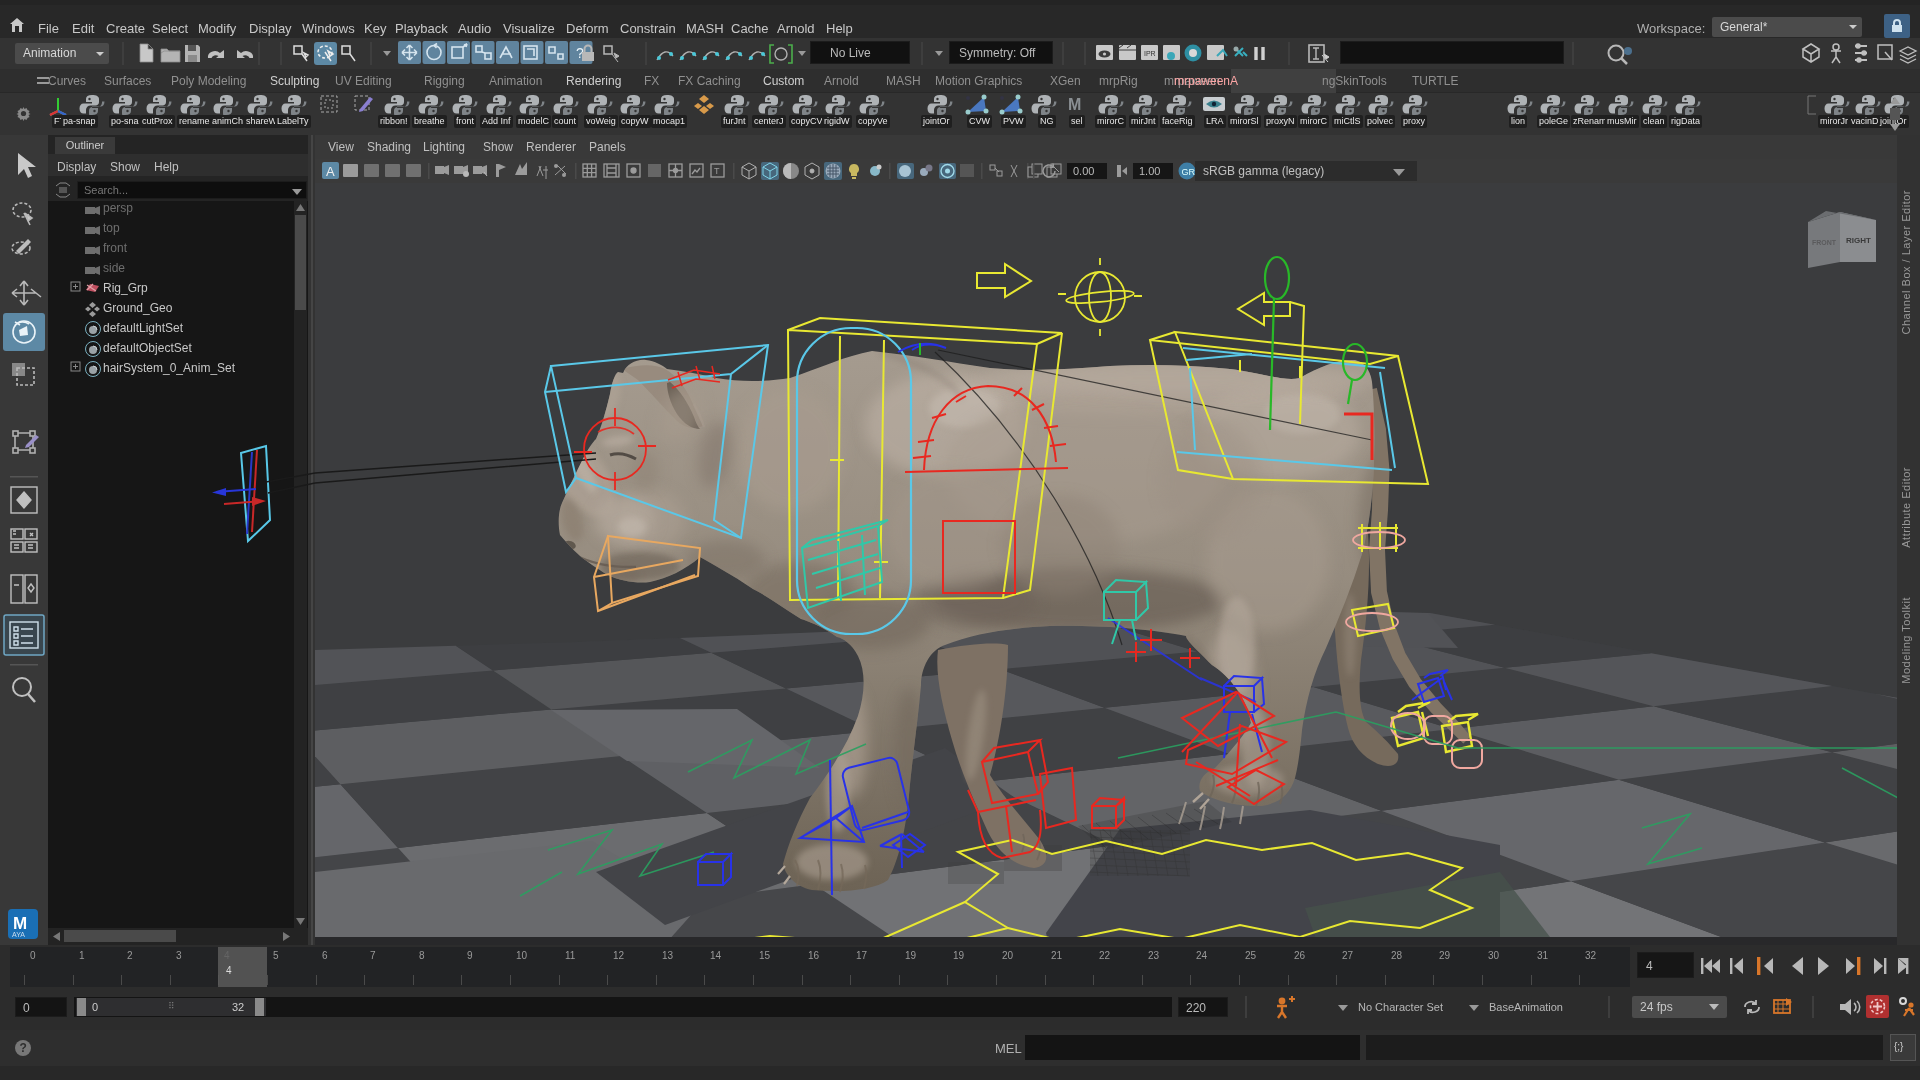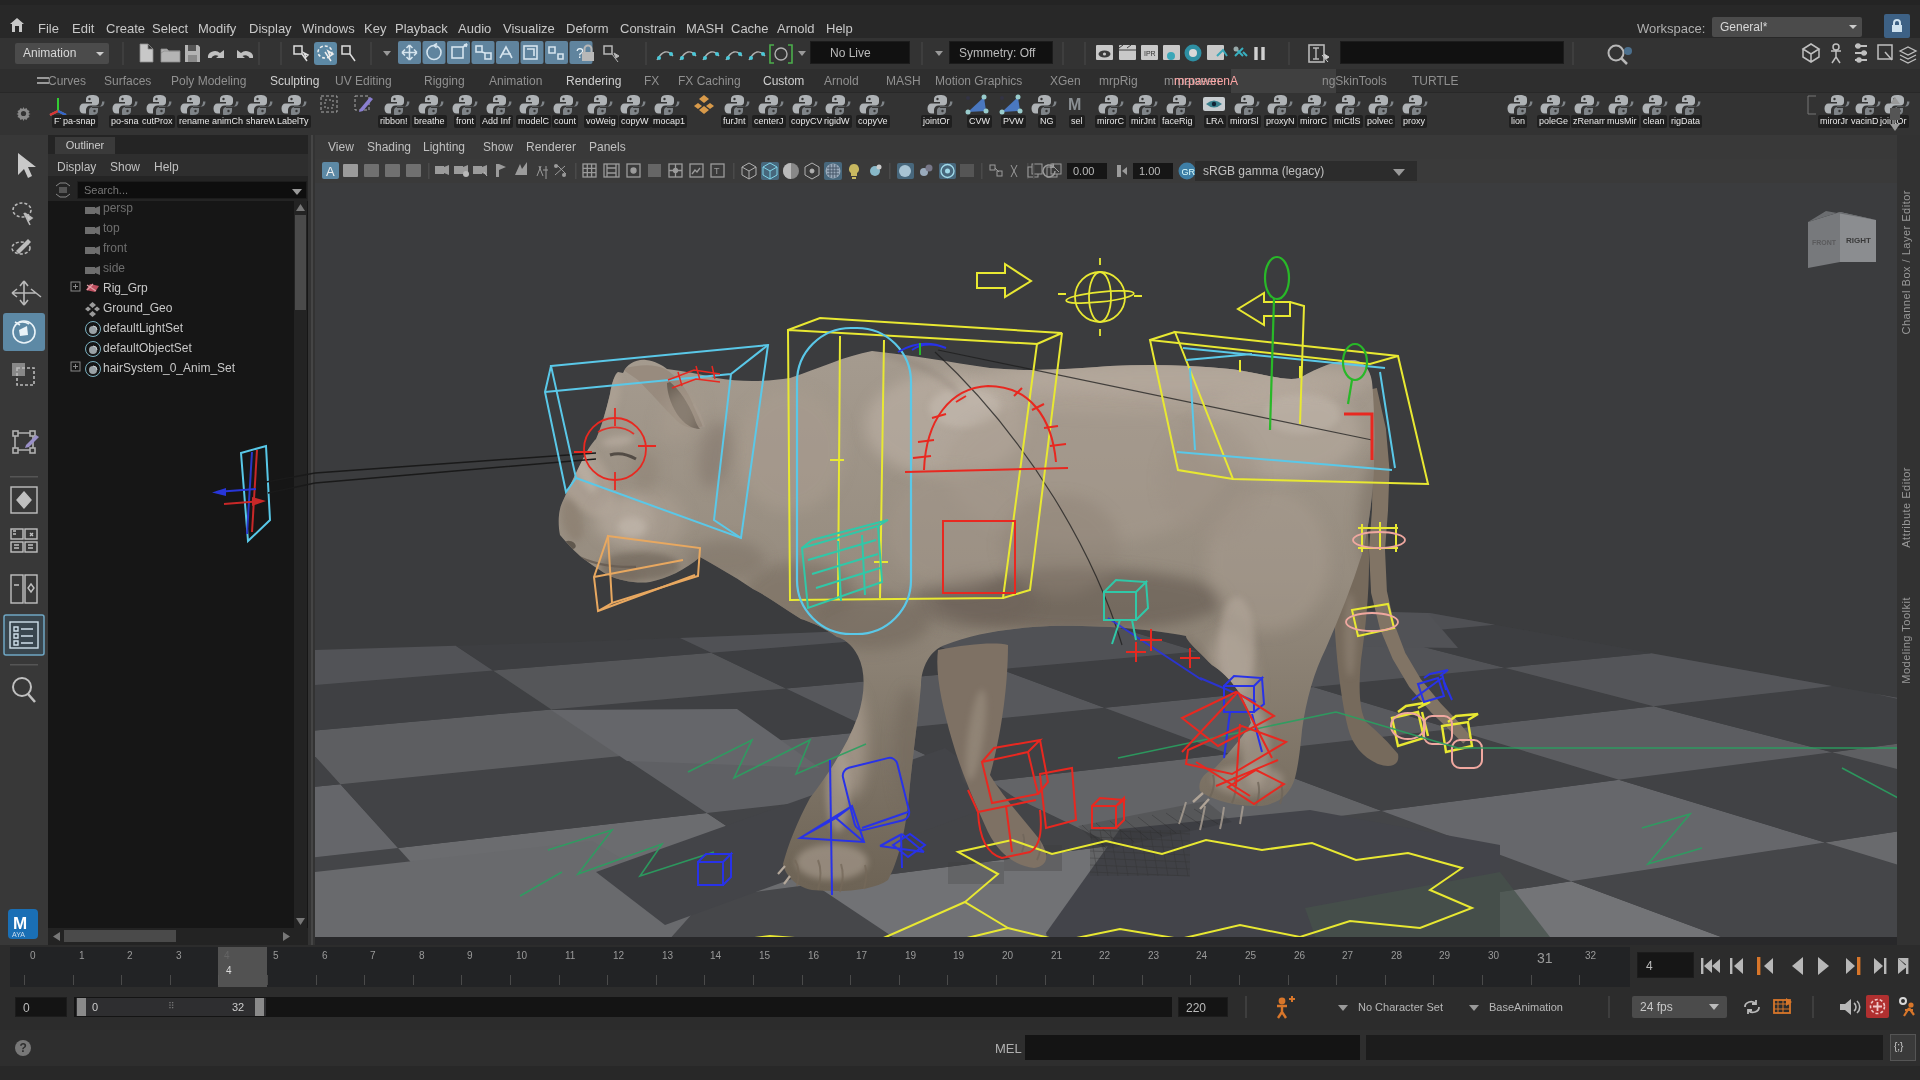--- a/index.html
+++ b/index.html
@@ -1056,21 +1056,21 @@
 <span class="abs" style="left:1051px;top:5px;font-size:10px;color:#9a9a9a">21</span>
 <span class="abs" style="left:1099px;top:5px;font-size:10px;color:#9a9a9a">22</span>
 <span class="abs" style="left:1148px;top:5px;font-size:10px;color:#9a9a9a">23</span>
 <span class="abs" style="left:1196px;top:5px;font-size:10px;color:#9a9a9a">24</span>
 <span class="abs" style="left:1245px;top:5px;font-size:10px;color:#9a9a9a">25</span>
 <span class="abs" style="left:1294px;top:5px;font-size:10px;color:#9a9a9a">26</span>
 <span class="abs" style="left:1342px;top:5px;font-size:10px;color:#9a9a9a">27</span>
 <span class="abs" style="left:1391px;top:5px;font-size:10px;color:#9a9a9a">28</span>
 <span class="abs" style="left:1439px;top:5px;font-size:10px;color:#9a9a9a">29</span>
 <span class="abs" style="left:1488px;top:5px;font-size:10px;color:#9a9a9a">30</span>
-<span class="abs" style="left:1537px;top:5px;font-size:14px;color:#9a9a9a">31</span>
+<span class="abs" style="left:1537px;top:5px;font-size:10px;color:#9a9a9a">31</span>
 <span class="abs" style="left:1585px;top:5px;font-size:10px;color:#9a9a9a">32</span>
 <div class="abs" style="left:24px;top:30px;width:1px;height:10px;background:#4a4a4a"></div>
 <div class="abs" style="left:73px;top:30px;width:1px;height:10px;background:#4a4a4a"></div>
 <div class="abs" style="left:121px;top:30px;width:1px;height:10px;background:#4a4a4a"></div>
 <div class="abs" style="left:170px;top:30px;width:1px;height:10px;background:#4a4a4a"></div>
 <div class="abs" style="left:218px;top:30px;width:1px;height:10px;background:#4a4a4a"></div>
 <div class="abs" style="left:267px;top:30px;width:1px;height:10px;background:#4a4a4a"></div>
 <div class="abs" style="left:316px;top:30px;width:1px;height:10px;background:#4a4a4a"></div>
 <div class="abs" style="left:364px;top:30px;width:1px;height:10px;background:#4a4a4a"></div>
 <div class="abs" style="left:413px;top:30px;width:1px;height:10px;background:#4a4a4a"></div>

